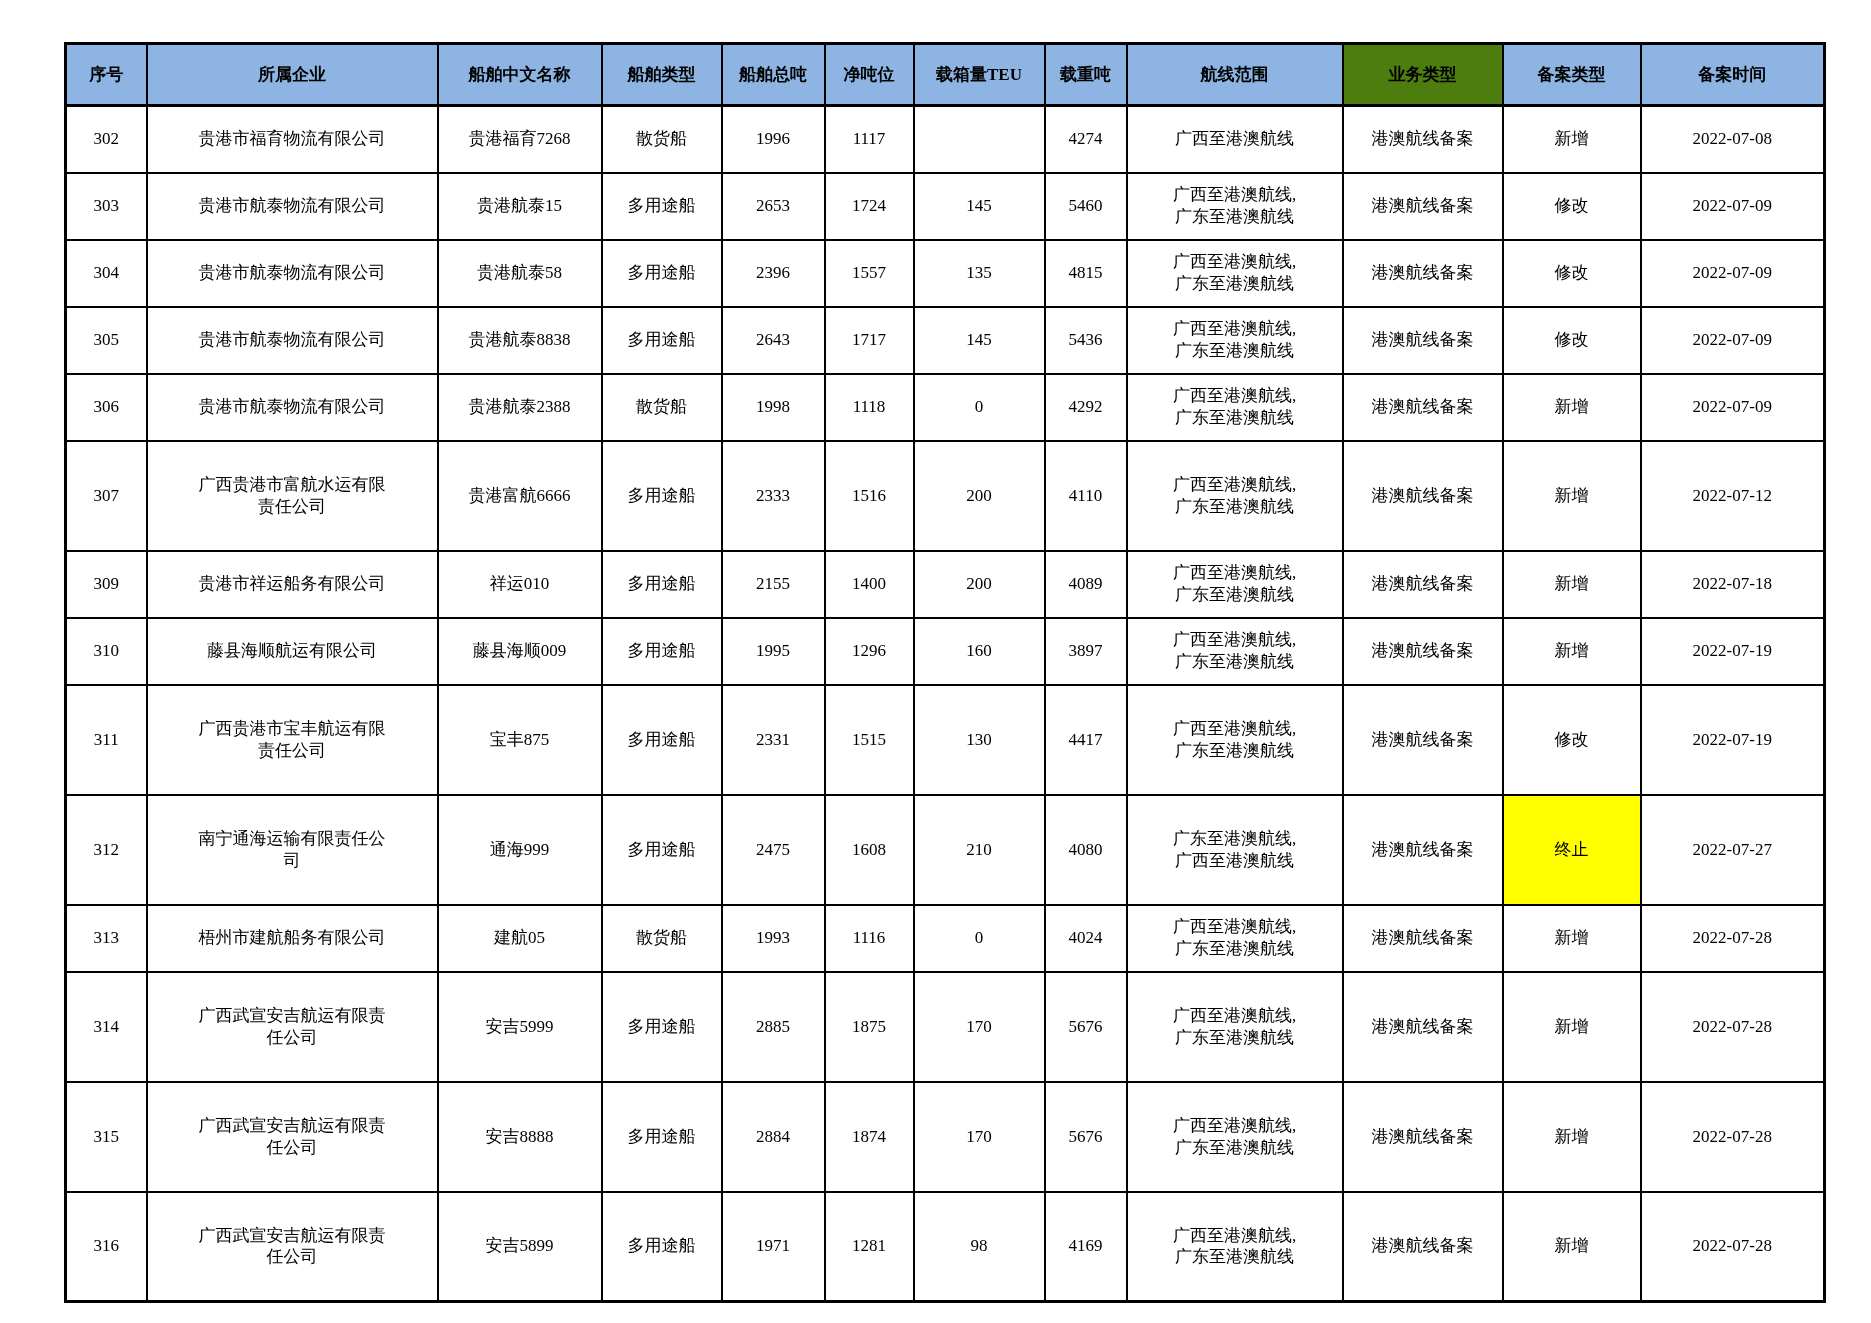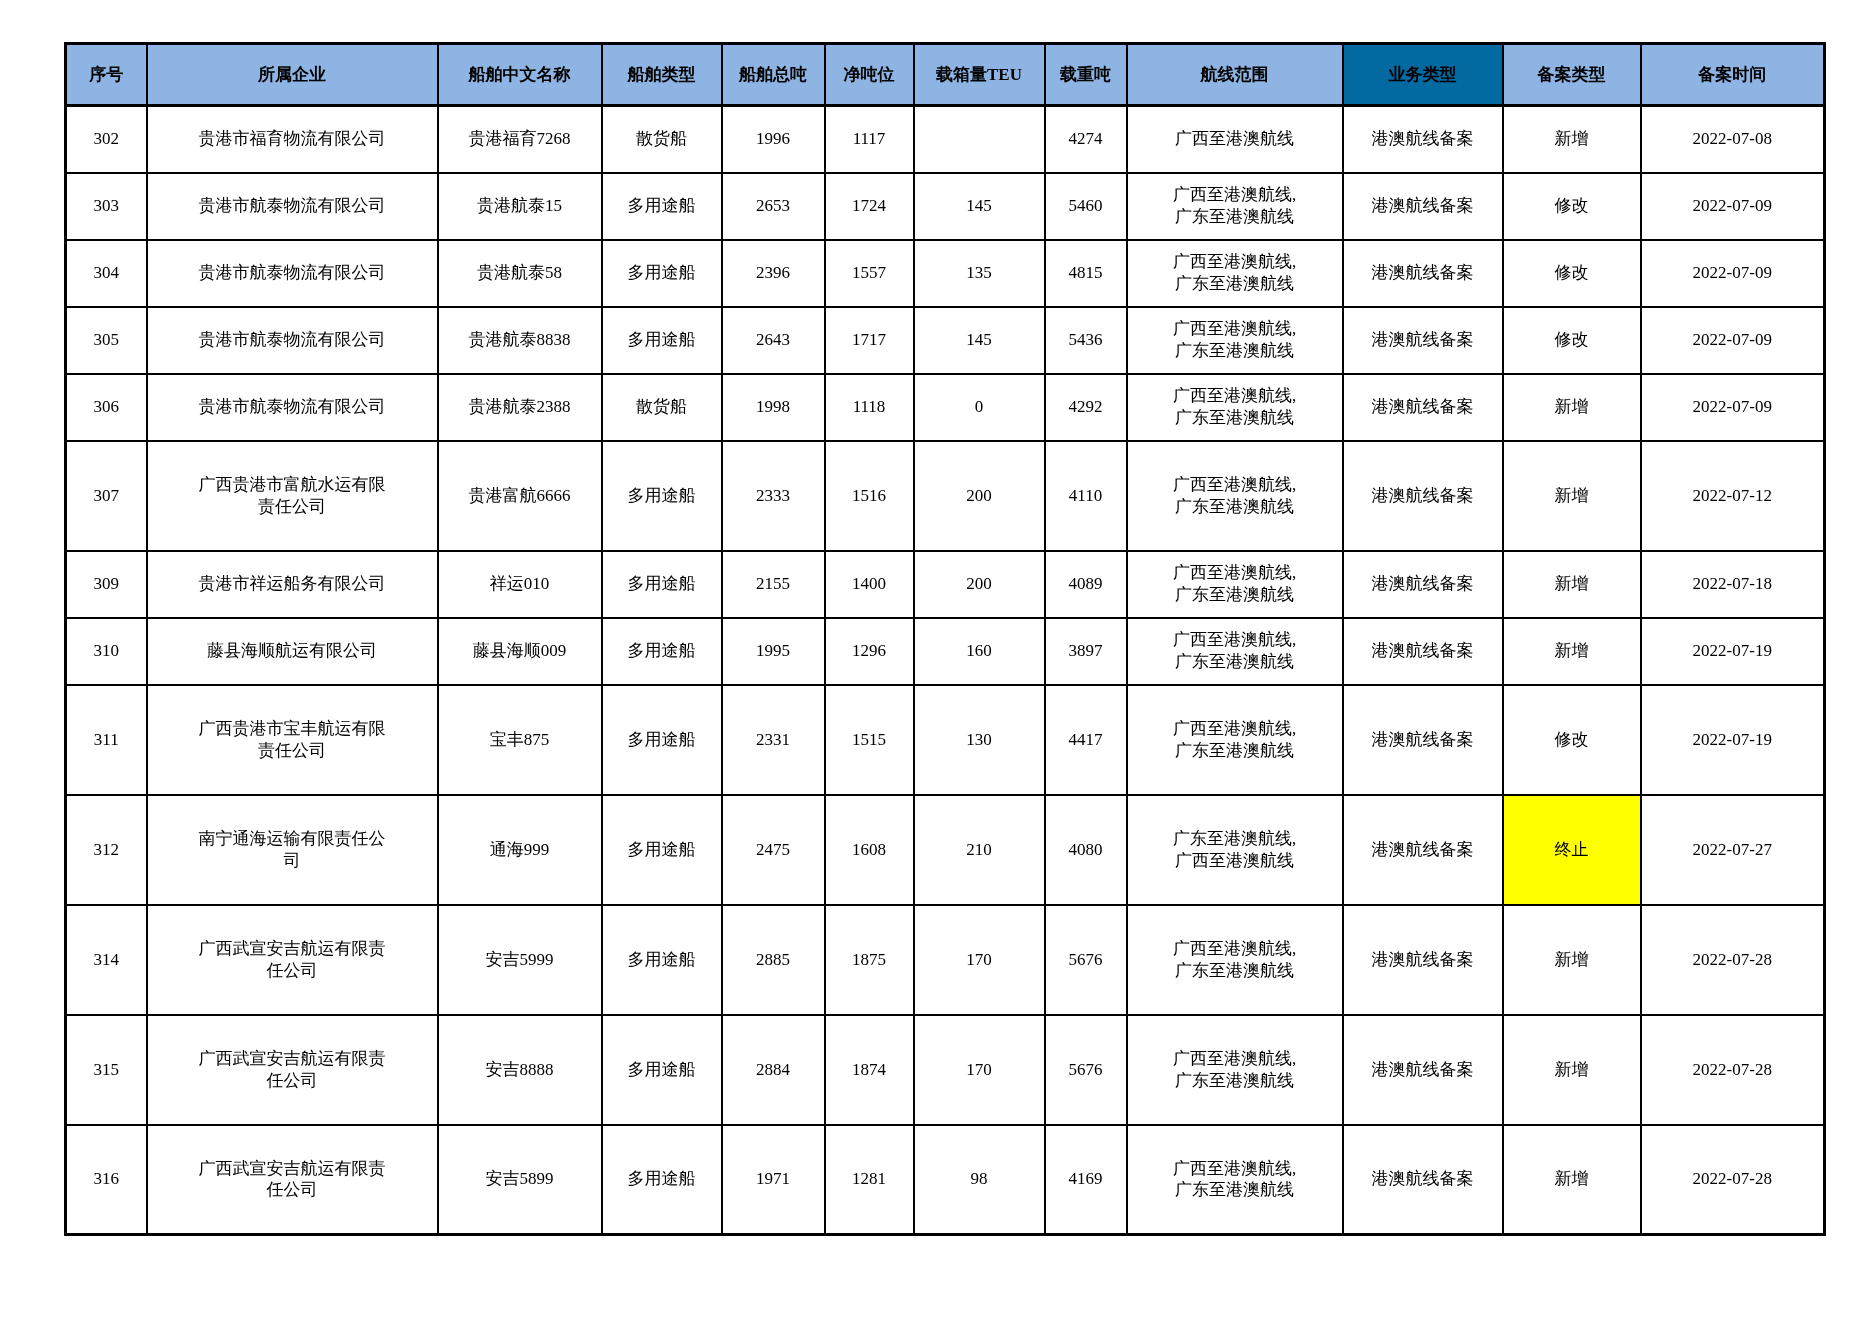--- a/index.html
+++ b/index.html
@@ -74,21 +74,21 @@
       <tr>
         <th style="background: rgb(141, 180, 226);">序号</th>
         <th style="background: rgb(141, 180, 226);">所属企业</th>
         <th style="background: rgb(141, 180, 226);">船舶中文名称</th>
         <th style="background: rgb(141, 180, 226);">船舶类型</th>
         <th style="background: rgb(141, 180, 226);">船舶总吨</th>
         <th style="background: rgb(141, 180, 226);">净吨位</th>
         <th style="background: rgb(141, 180, 226);">载箱量TEU</th>
         <th style="background: rgb(141, 180, 226);">载重吨</th>
         <th style="background: rgb(141, 180, 226); margin-left: 40px;">航线范围</th>
-        <th style="background: #0369a1;">业务类型</th>
+        <th style="background: #4d7c0f;">业务类型</th>
         <th style="background: rgb(141, 180, 226);">备案类型</th>
         <th style="background: rgb(141, 180, 226);">备案时间</th>
       </tr>
     </thead>
     <tbody>
         <tr>
           <td>302</td>
           <td>贵港市福育物流有限公司</td>
           <td>贵港福育7268</td>
           <td>散货船</td>
@@ -232,20 +232,35 @@
           <td>2475</td>
           <td>1608</td>
           <td>210</td>
           <td>4080</td>
           <td>广东至港澳航线,
 广西至港澳航线</td>
           <td>港澳航线备案</td>
           <td style="background: rgb(255, 255, 0);">终止</td>
           <td>2022-07-27</td>
         </tr>
+        <tr>
+          <td>313</td>
+          <td>梧州市建航船务有限公司</td>
+          <td>建航05</td>
+          <td>散货船</td>
+          <td>1993</td>
+          <td>1116</td>
+          <td>0</td>
+          <td>4024</td>
+          <td>广西至港澳航线,
+广东至港澳航线</td>
+          <td>港澳航线备案</td>
+          <td>新增</td>
+          <td>2022-07-28</td>
+        </tr>
         <tr class="tall">
           <td>314</td>
           <td>广西武宣安吉航运有限责
 任公司</td>
           <td>安吉5999</td>
           <td>多用途船</td>
           <td>2885</td>
           <td>1875</td>
           <td>170</td>
           <td>5676</td>

